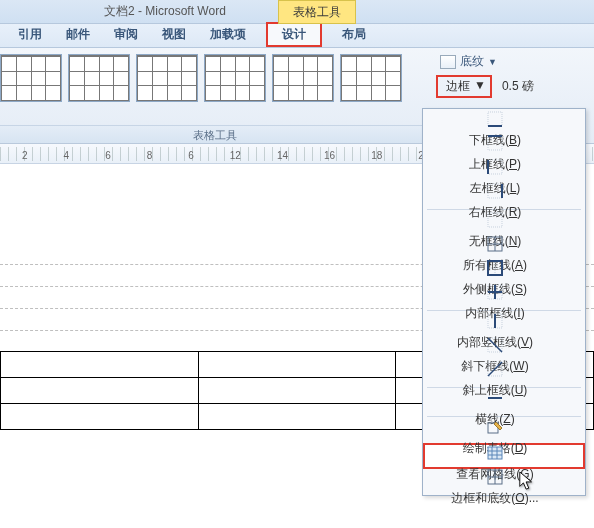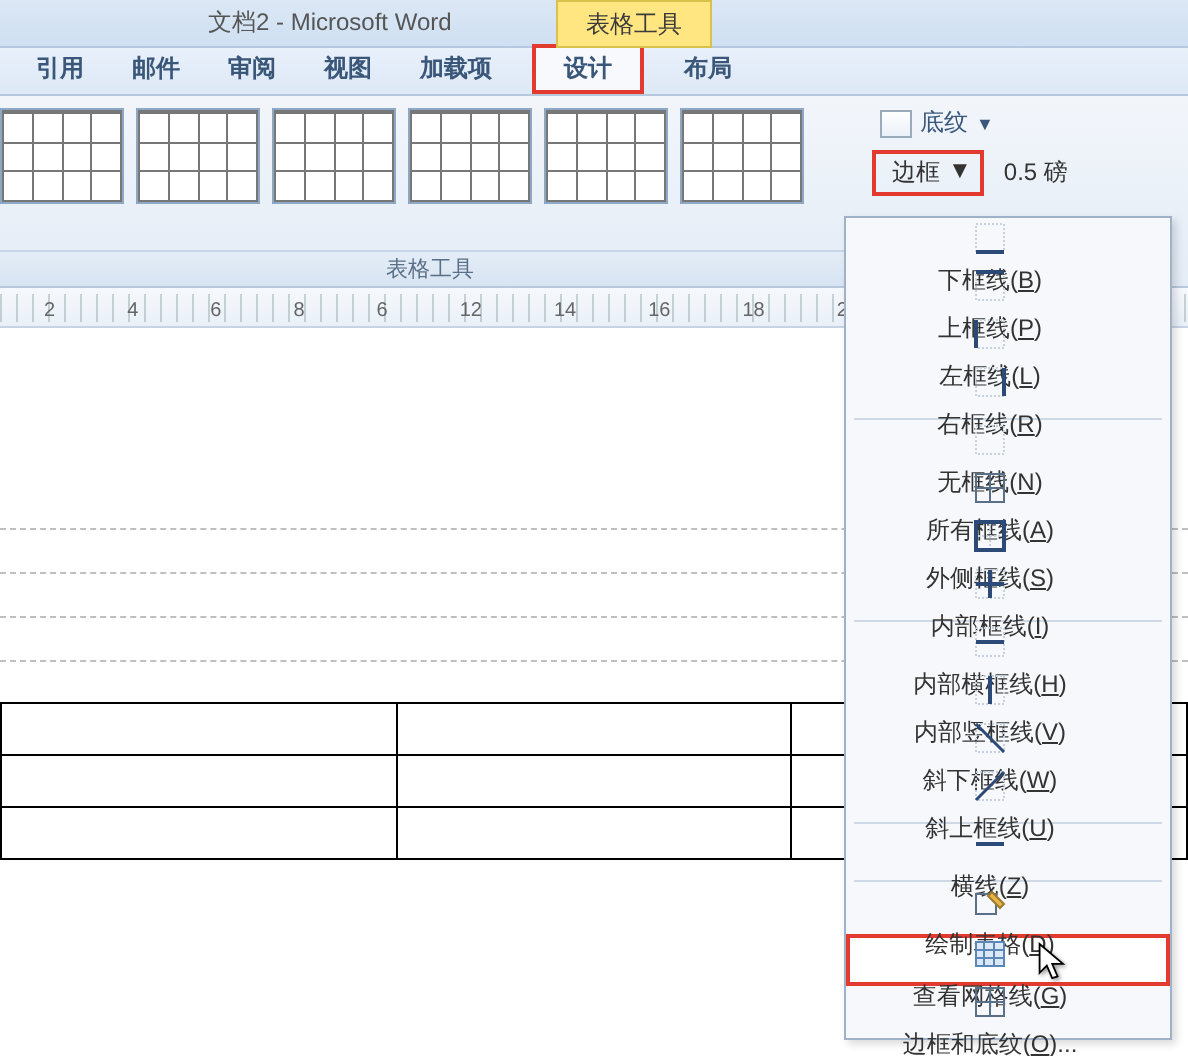--- a/index.html
+++ b/index.html
@@ -416,29 +416,20 @@
           <line x1="1" y1="8" x2="15" y2="8" stroke="#2b4a78" stroke-width="2"></line>
         </svg>
       </span>
       <span>内部框线(<span class="underline">I</span>)</span>
     </div>
     <div class="dd-sep"></div>
     <div class="dd-item">
       <span class="dd-ico">
         <svg viewBox="0 0 16 16">
           <rect x="1" y="1" width="14" height="14" stroke="#c7d1dd" stroke-dasharray="1 1" fill="none"></rect>
-          <line x1="1" y1="8" x2="15" y2="8" stroke="#2b4a78" stroke-width="2"></line>
-        </svg>
-      </span>
-      <span>内部横框线(<span class="underline">H</span>)</span>
-    </div>
-    <div class="dd-item">
-      <span class="dd-ico">
-        <svg viewBox="0 0 16 16">
-          <rect x="1" y="1" width="14" height="14" stroke="#c7d1dd" stroke-dasharray="1 1" fill="none"></rect>
           <line x1="8" y1="1" x2="8" y2="15" stroke="#2b4a78" stroke-width="2"></line>
         </svg>
       </span>
       <span>内部竖框线(<span class="underline">V</span>)</span>
     </div>
     <div class="dd-item">
       <span class="dd-ico">
         <svg viewBox="0 0 16 16">
           <rect x="1" y="1" width="14" height="14" stroke="#c7d1dd" stroke-dasharray="1 1" fill="none"></rect>
           <line x1="1" y1="1" x2="15" y2="15" stroke="#2b4a78" stroke-width="1.5"></line>

